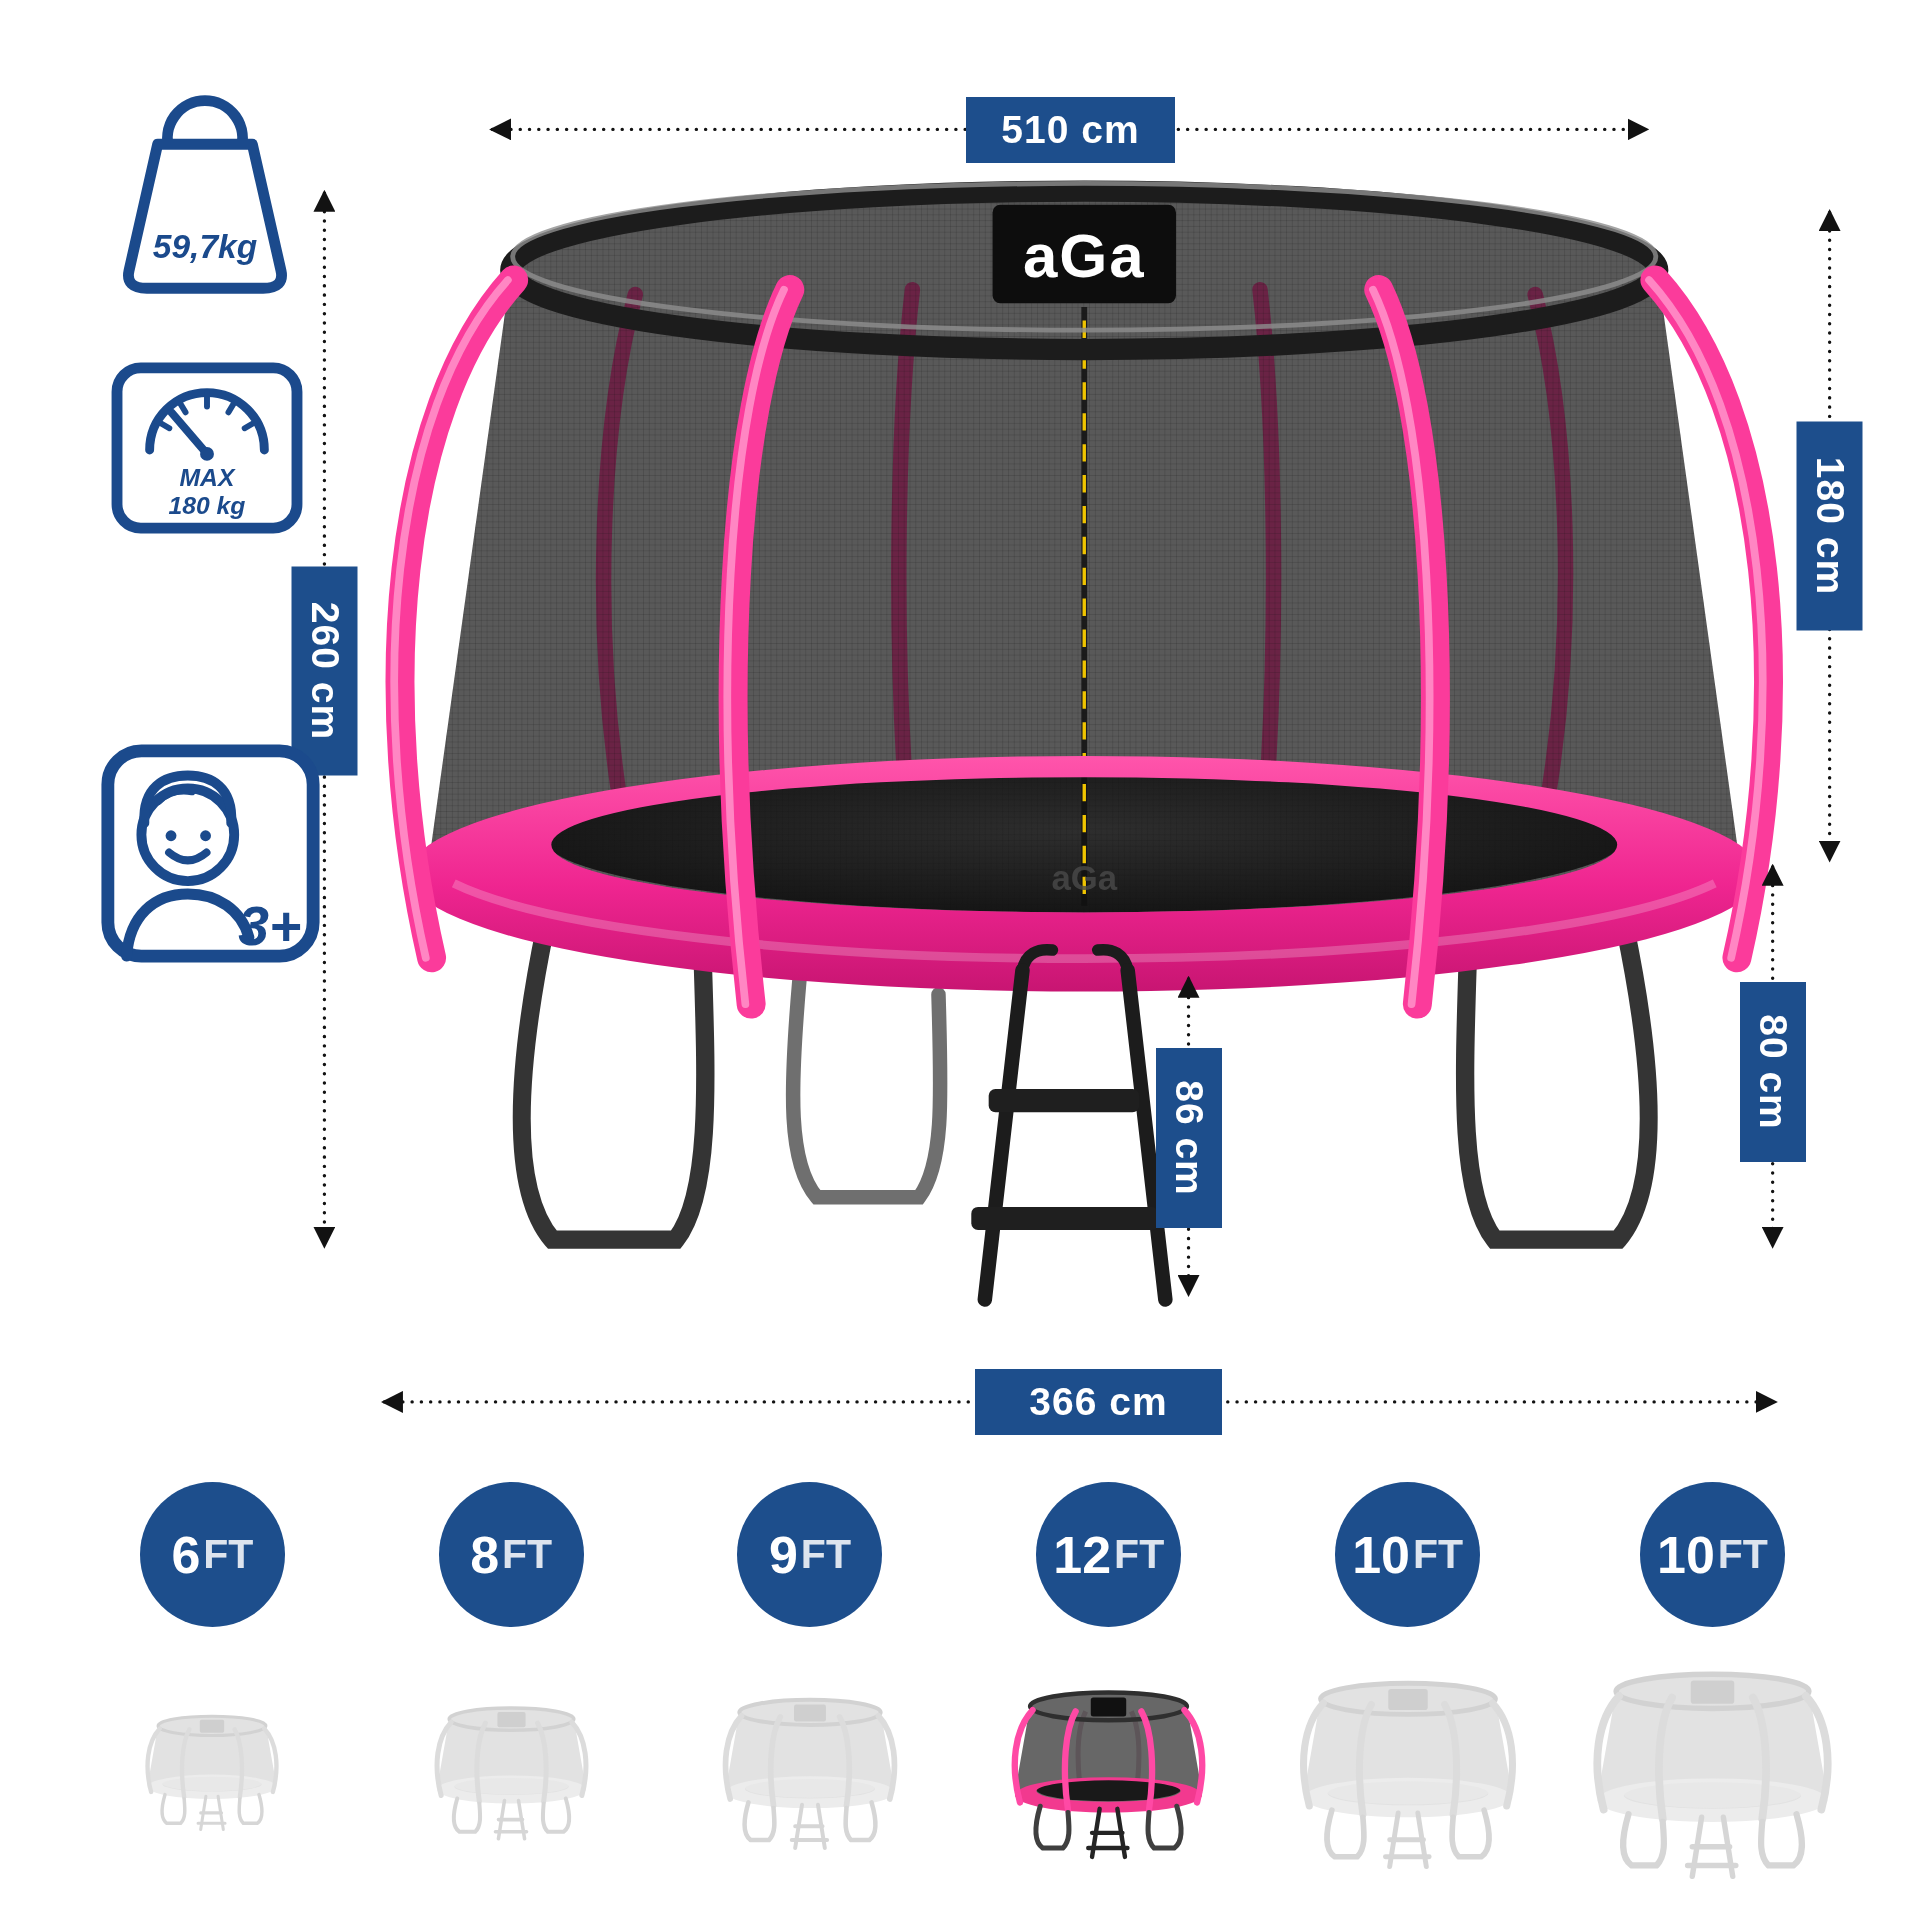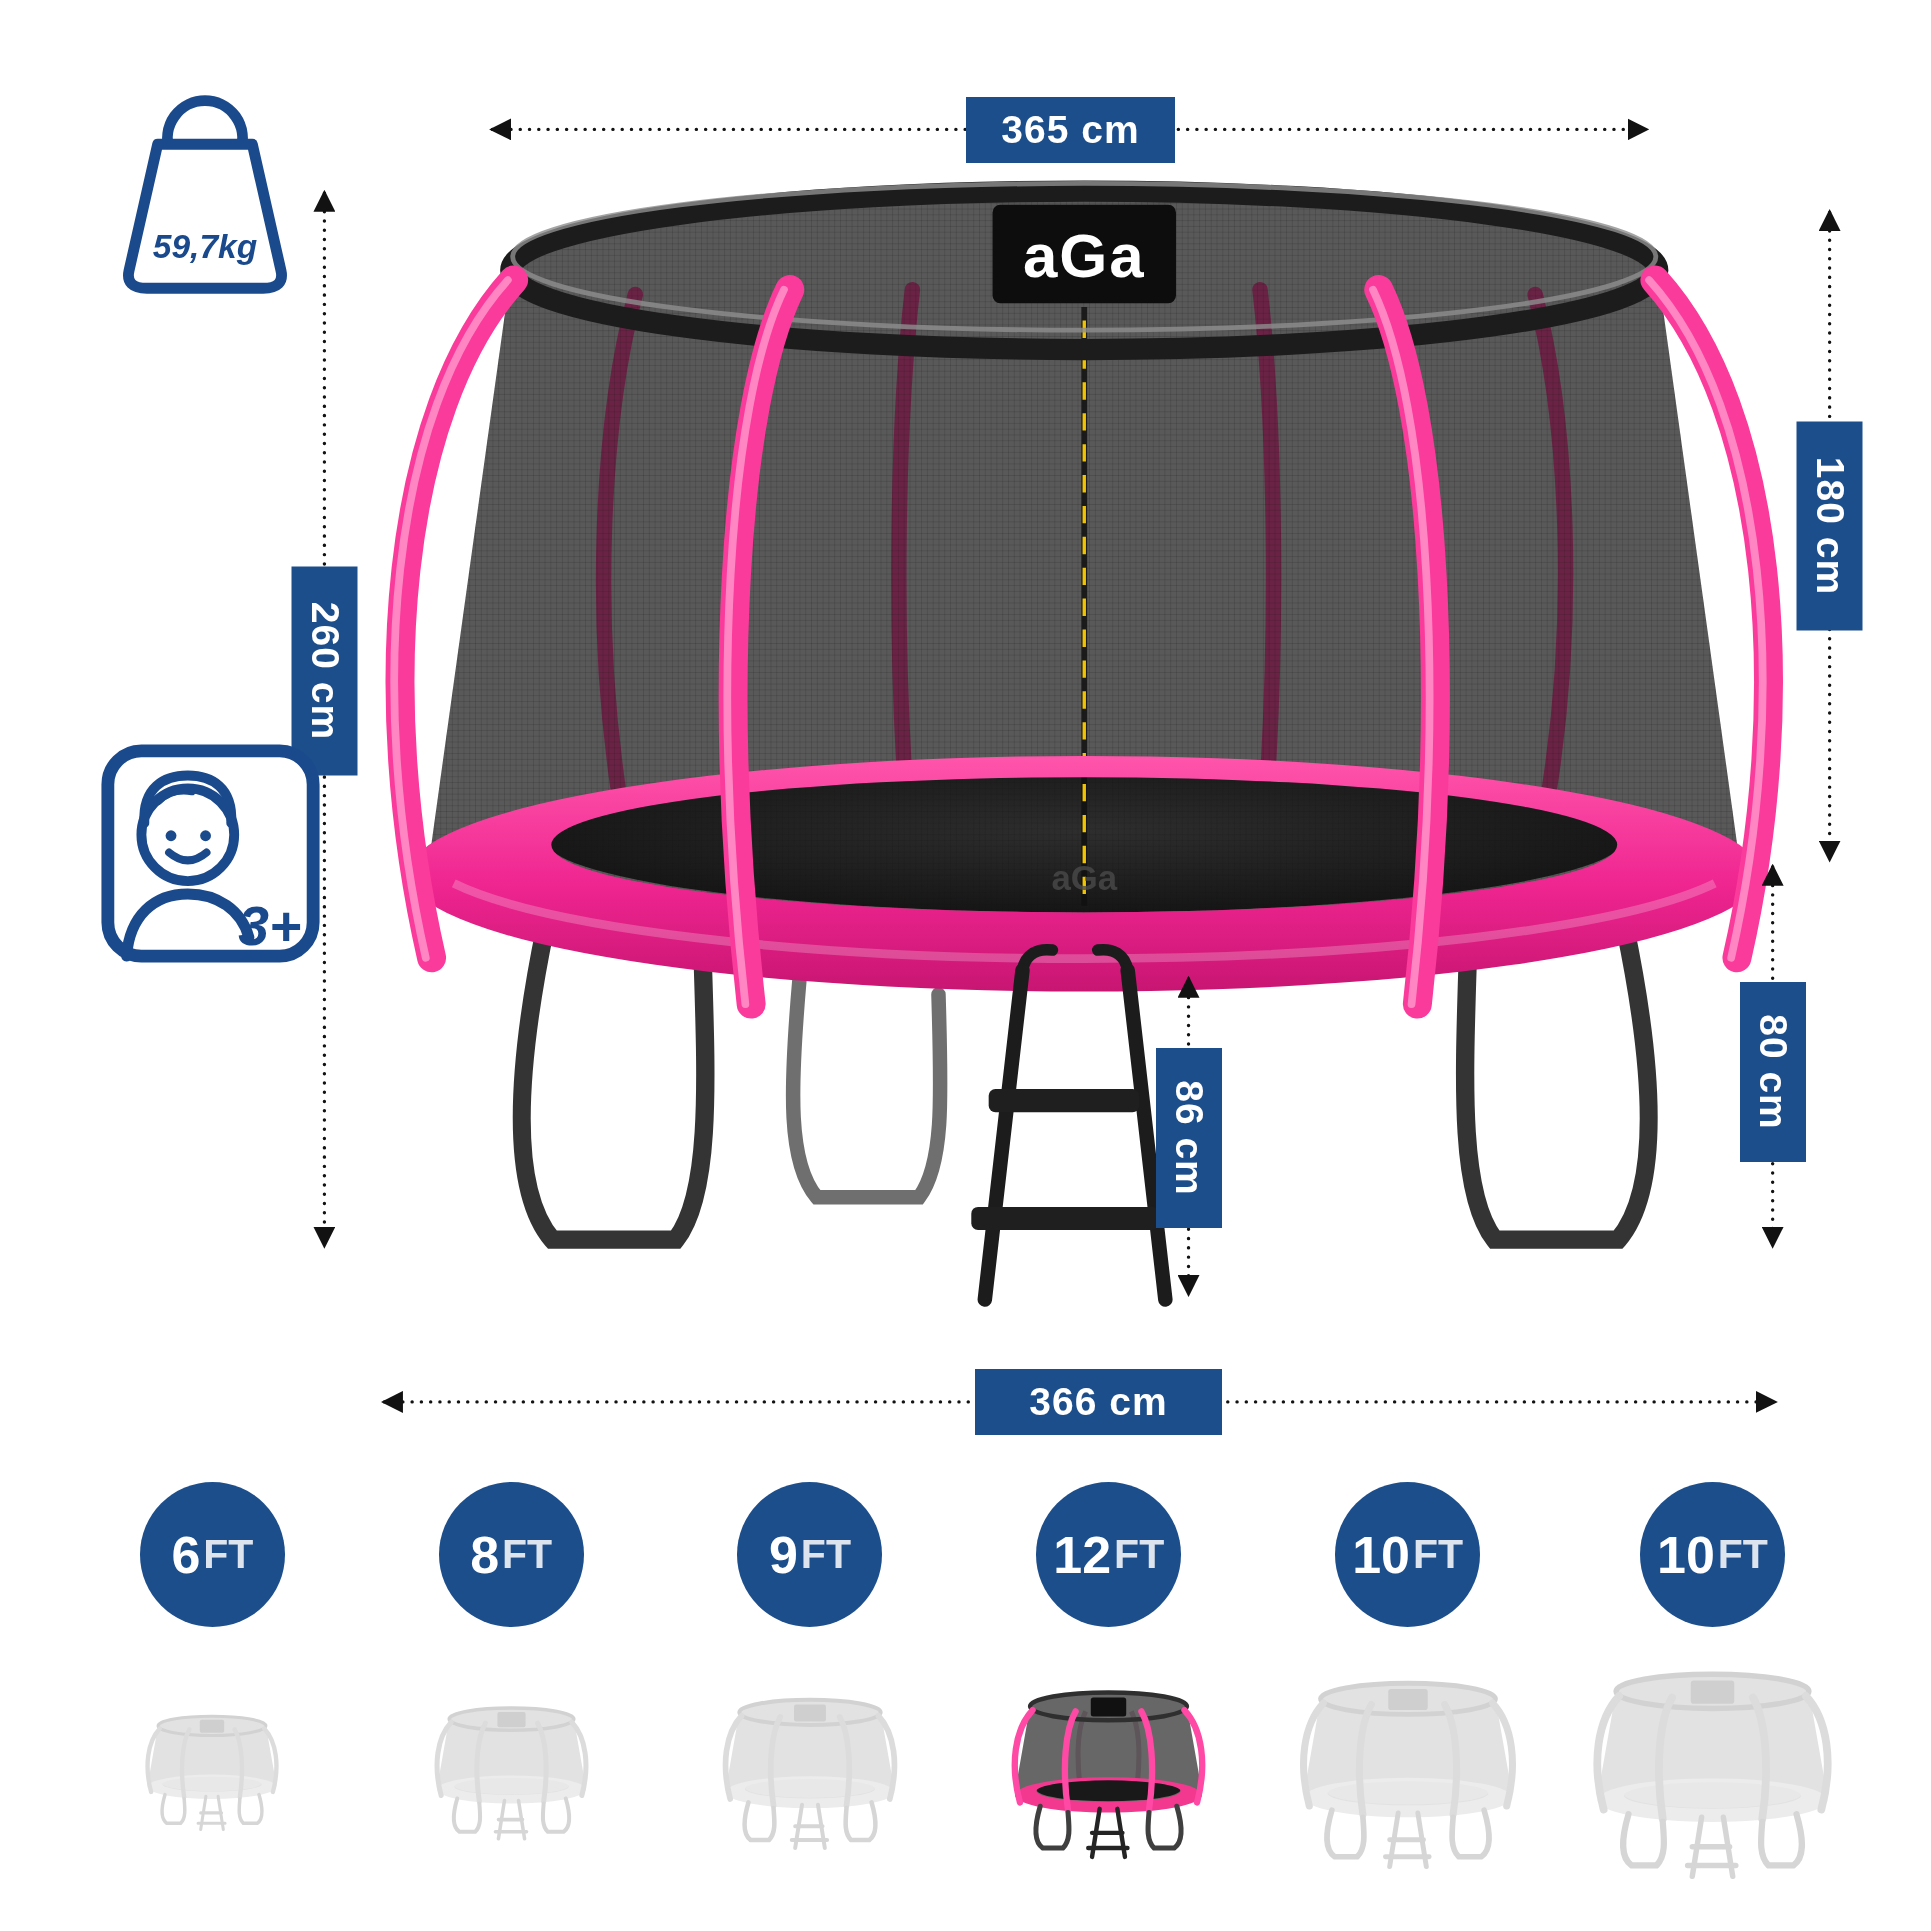--- a/index.html
+++ b/index.html
@@ -148,37 +148,54 @@
     <g fill="none" stroke="#121212" stroke-width="3.5" stroke-linecap="round" stroke-dasharray="0.1 9.5">
       <path d="M510 134 H1705" marker-start="url(#arr)" marker-end="url(#arr)"></path>
       <path d="M336 200 V1290" marker-start="url(#arr)" marker-end="url(#arr)"></path>
       <path d="M1895 220 V890" marker-start="url(#arr)" marker-end="url(#arr)"></path>
       <path d="M1836 898 V1290" marker-start="url(#arr)" marker-end="url(#arr)"></path>
       <path d="M1231 1014 V1340" marker-start="url(#arr)" marker-end="url(#arr)"></path>
       <path d="M398 1452 H1838" marker-start="url(#arr)" marker-end="url(#arr)"></path>
     </g>
   </svg>
 
-  <div class="dim-label" style="left:966px;top:97px;width:209px;">365 cm</div>
+  <div class="dim-label" style="left:966px;top:97px;width:209px;">510 cm</div>
   <div class="dim-label vert" style="left:220px;top:638px;width:209px;">260 cm</div>
   <div class="dim-label vert" style="left:1725px;top:493px;width:209px;">180 cm</div>
   <div class="dim-label vert" style="left:1683px;top:1039px;width:180px;">80 cm</div>
   <div class="dim-label vert" style="left:1099px;top:1105px;width:180px;">86 cm</div>
   <div class="dim-label" style="left:975px;top:1369px;width:247px;">366 cm</div>
 
   <div class="spec" style="left:106px;top:87px;">
     <svg width="198" height="217" viewBox="0 0 200 220">
       <g>
         <path d="M64 64 A38 38 0 1 1 136 64" fill="none" stroke="#1b4a8c" stroke-width="11" stroke-linecap="round"></path>
         <path d="M52 58 H148 L177 186 Q181 204 159 204 H41 Q19 204 23 186 Z" fill="#ffffff" stroke="#1b4a8c" stroke-width="11" stroke-linejoin="round"></path>
       </g>
       <text x="100" y="173" text-anchor="middle" font-size="34" font-weight="bold" fill="#1b4a8c">59,7kg</text>
     </svg>
   </div>
 
+  <div class="spec" style="left:108px;top:359px;">
+    <svg width="198" height="178" viewBox="0 0 200 180">
+      <g stroke="#1b4a8c" fill="none" stroke-linecap="round">
+        <rect x="9" y="9" width="182" height="162" rx="24" fill="#ffffff" stroke-width="11"></rect>
+        <path d="M42 92 A58 58 0 0 1 158 92" stroke-width="9"></path>
+        <path d="M49.8 63 L61.9 70" stroke-width="6"></path>
+        <path d="M71 41.8 L78.3 53.9" stroke-width="6"></path>
+        <path d="M100 34 L100 48" stroke-width="6"></path>
+        <path d="M129 41.8 L121.7 53.9" stroke-width="6"></path>
+        <path d="M150.2 63 L138.1 70" stroke-width="6"></path>
+        <path d="M100 96 L64 54" stroke-width="8"></path>
+        <circle cx="100" cy="96" r="7" fill="#1b4a8c" stroke="none"></circle>
+      </g>
+      <text x="100" y="128" text-anchor="middle" font-size="25" font-weight="bold" fill="#1b4a8c">MAX</text>
+      <text x="100" y="157" text-anchor="middle" font-size="25" font-weight="bold" fill="#1b4a8c">180 kg</text>
+    </svg>
+  </div>
 
 
   <div class="spec" style="left:97px;top:740px;">
     <svg width="227" height="227" viewBox="0 0 230 230">
       <g stroke="#1b4a8c" fill="none" stroke-linecap="round">
         <rect x="11" y="11" width="208" height="208" rx="34" fill="#ffffff" stroke-width="13"></rect>
         <circle cx="92" cy="96" r="47" stroke-width="10"></circle>
         <path d="M48 84 C46 48 68 36 92 36 C116 36 138 48 136 84" stroke-width="10"></path>
         <path d="M62 62 C72 52 84 50 96 52" stroke-width="8"></path>
         <circle cx="75" cy="97" r="5.5" fill="#1b4a8c" stroke="none"></circle>

